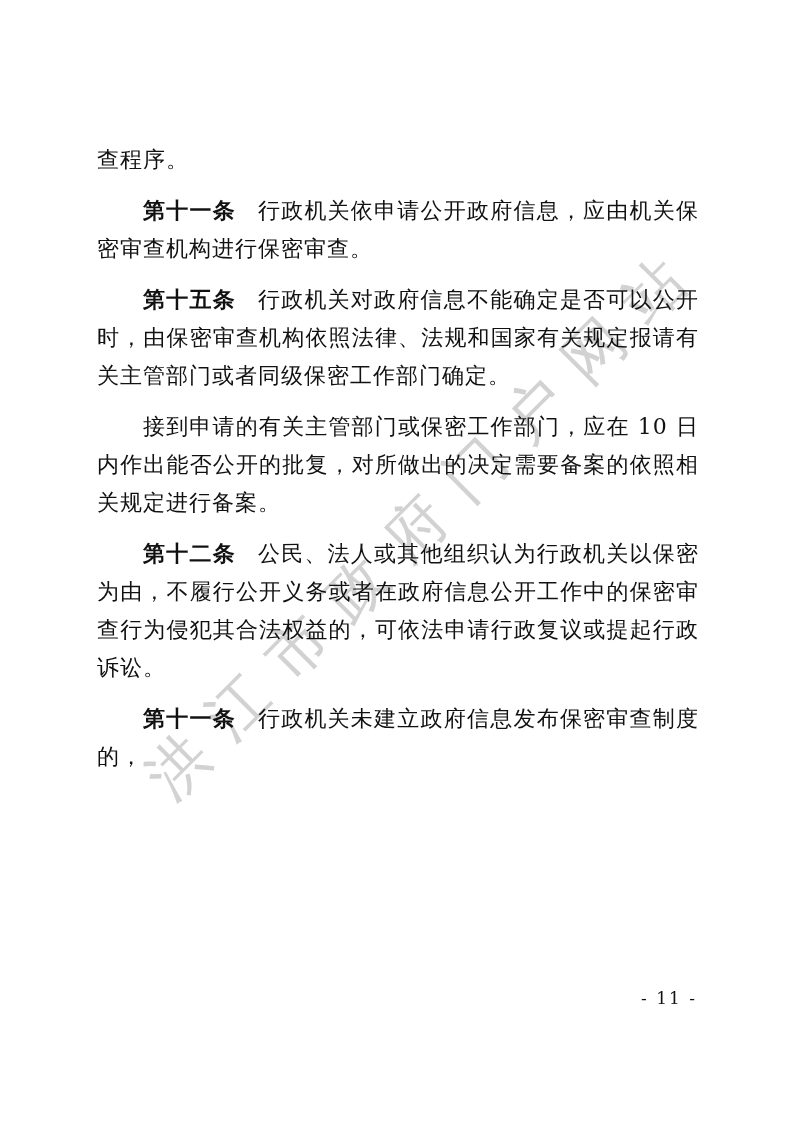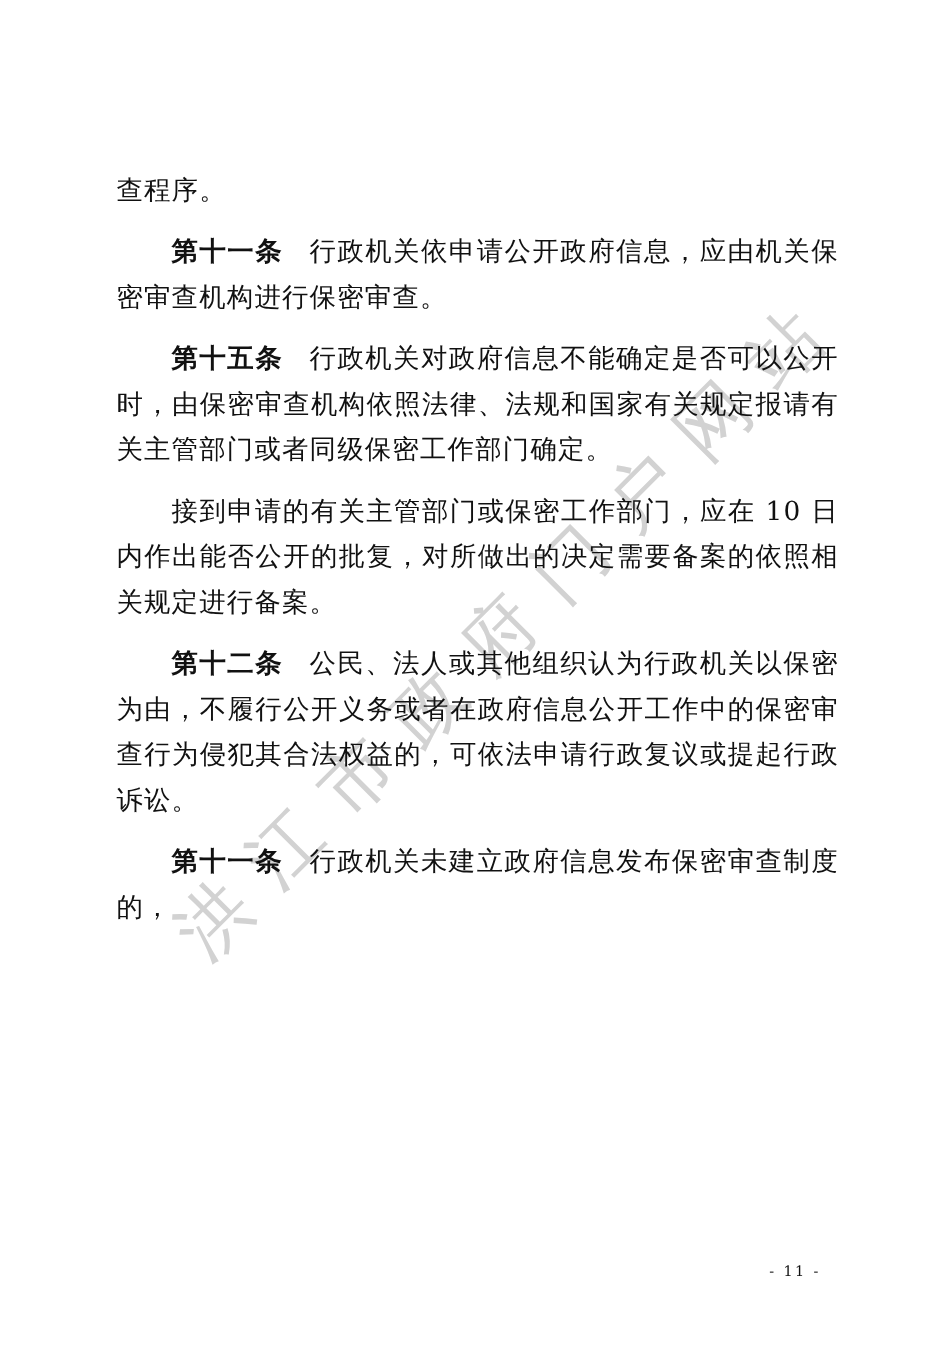--- a/index.html
+++ b/index.html
@@ -51,23 +51,23 @@
   .head {
     font-weight: bold;
     margin-right: 22px;
   }
   .head:empty {
     margin-right: 0;
   }
   .page-number {
     position: absolute;
     left: 641px;
-    top: 1052px;
+    top: 988px;
     z-index: 1;
-    font-size: 12px;
+    font-size: 17px;
     letter-spacing: 2px;
     white-space: pre;
   }
 </style>
 </head>
 <body>
 
 <div class="page">
 
   <div class="watermark">洪江市政府门户网站</div>

